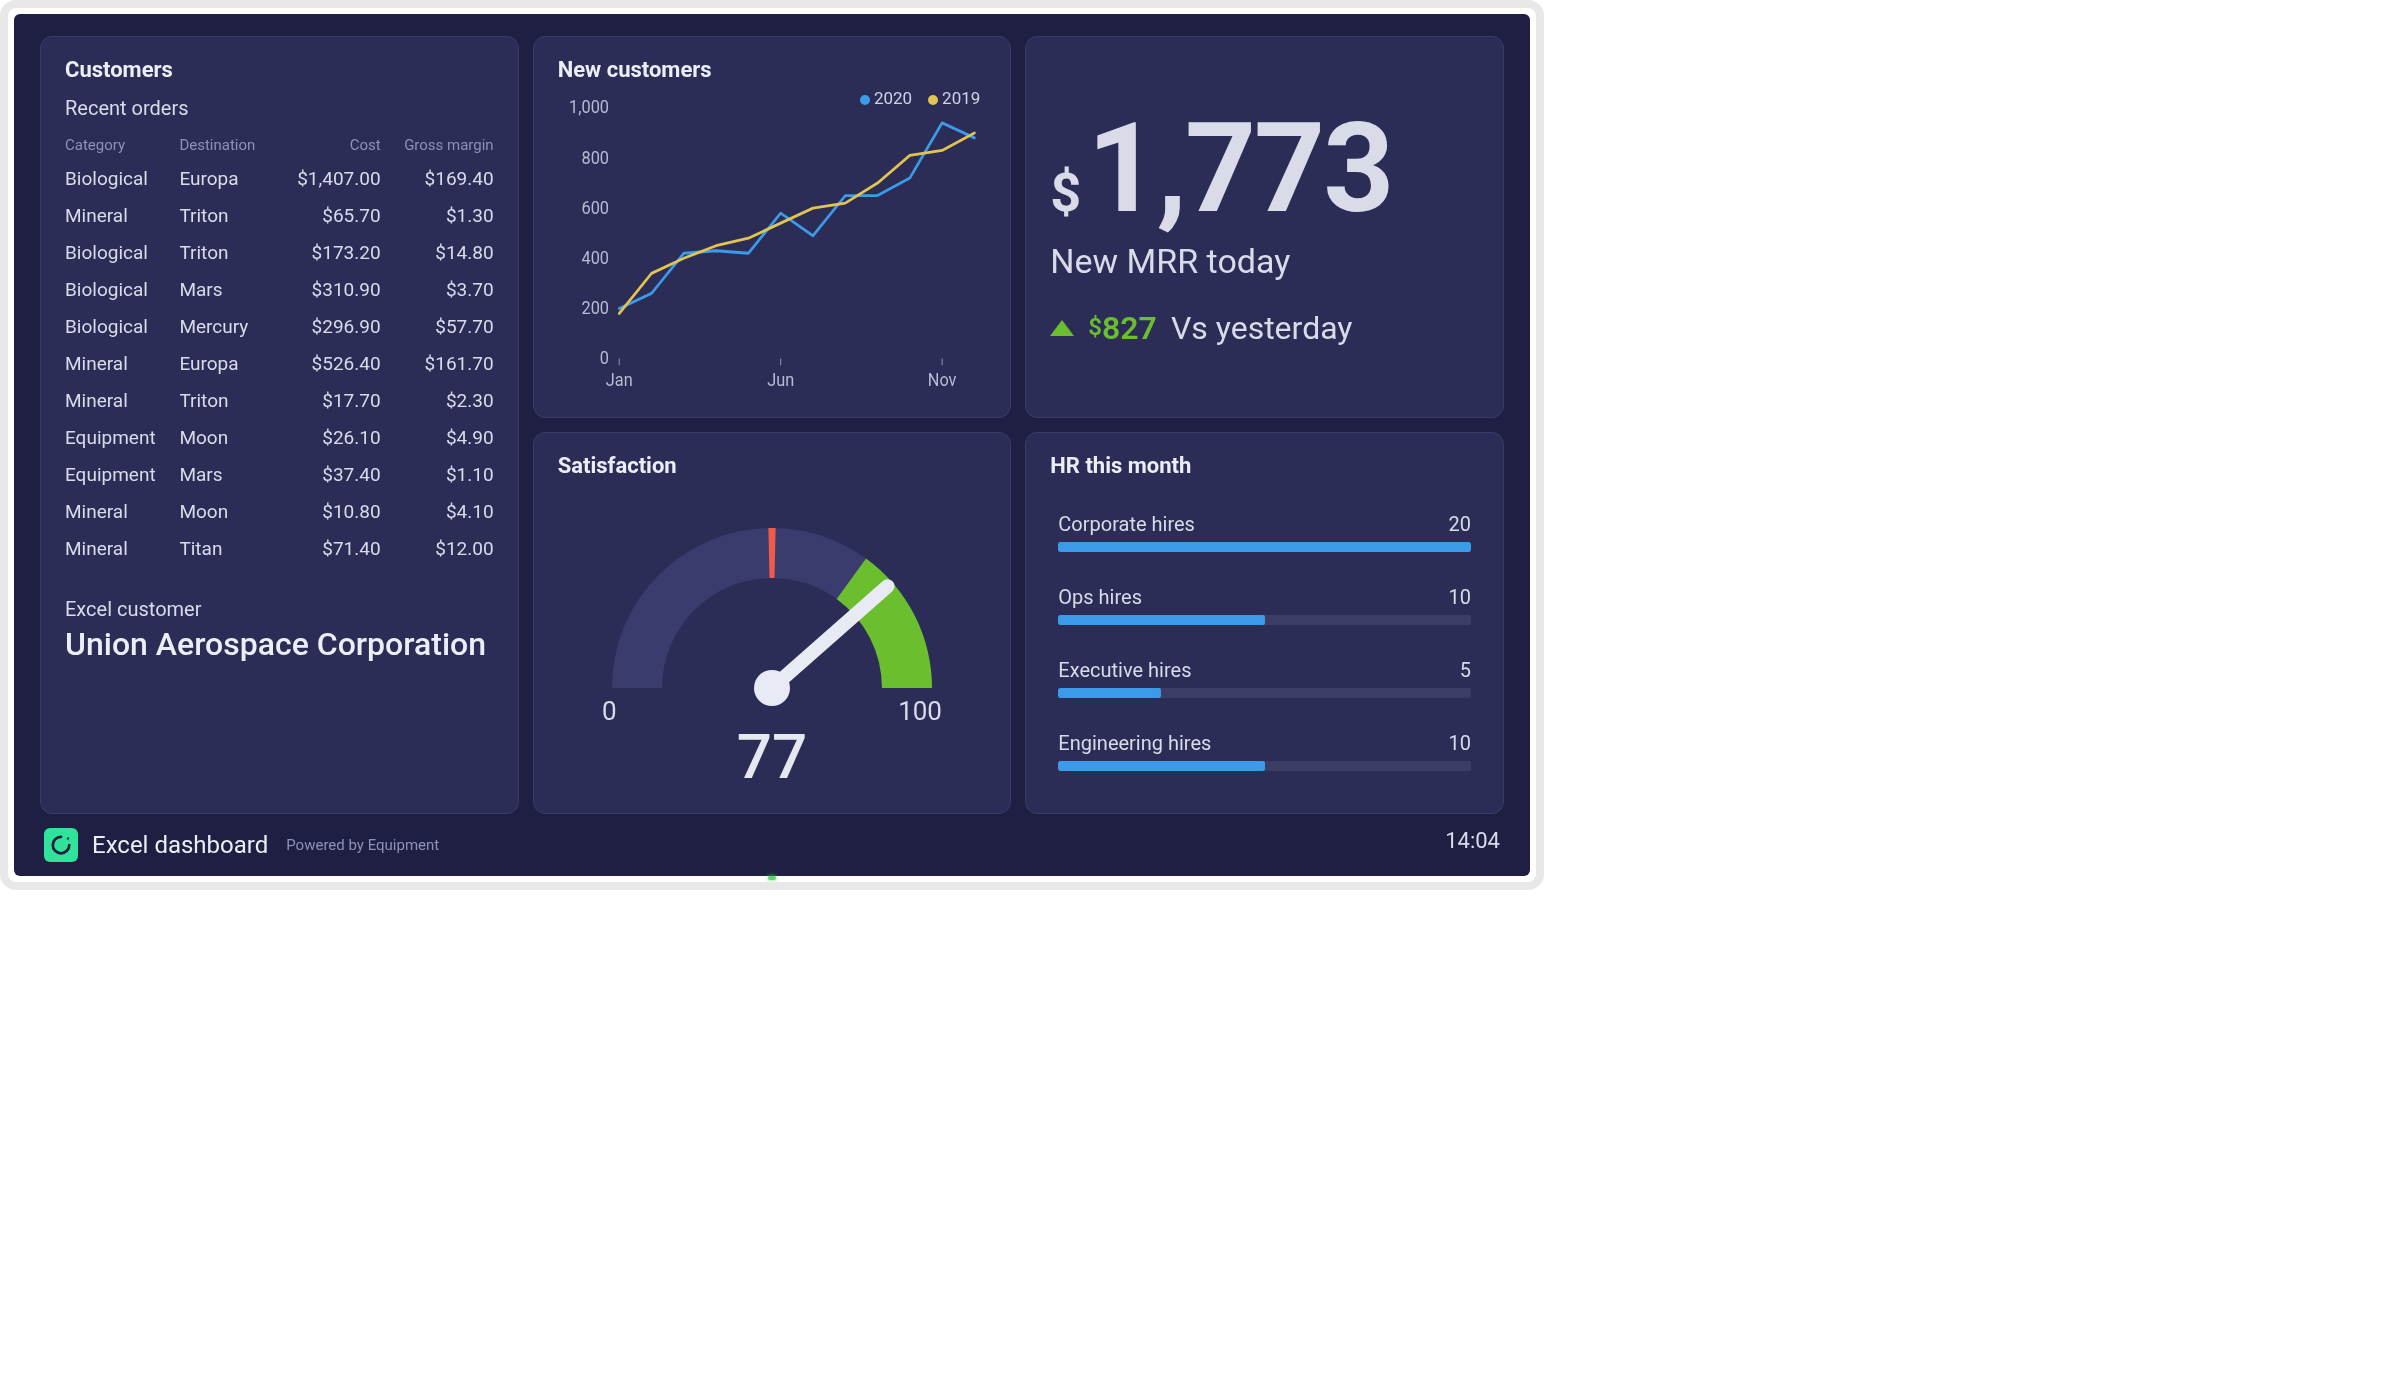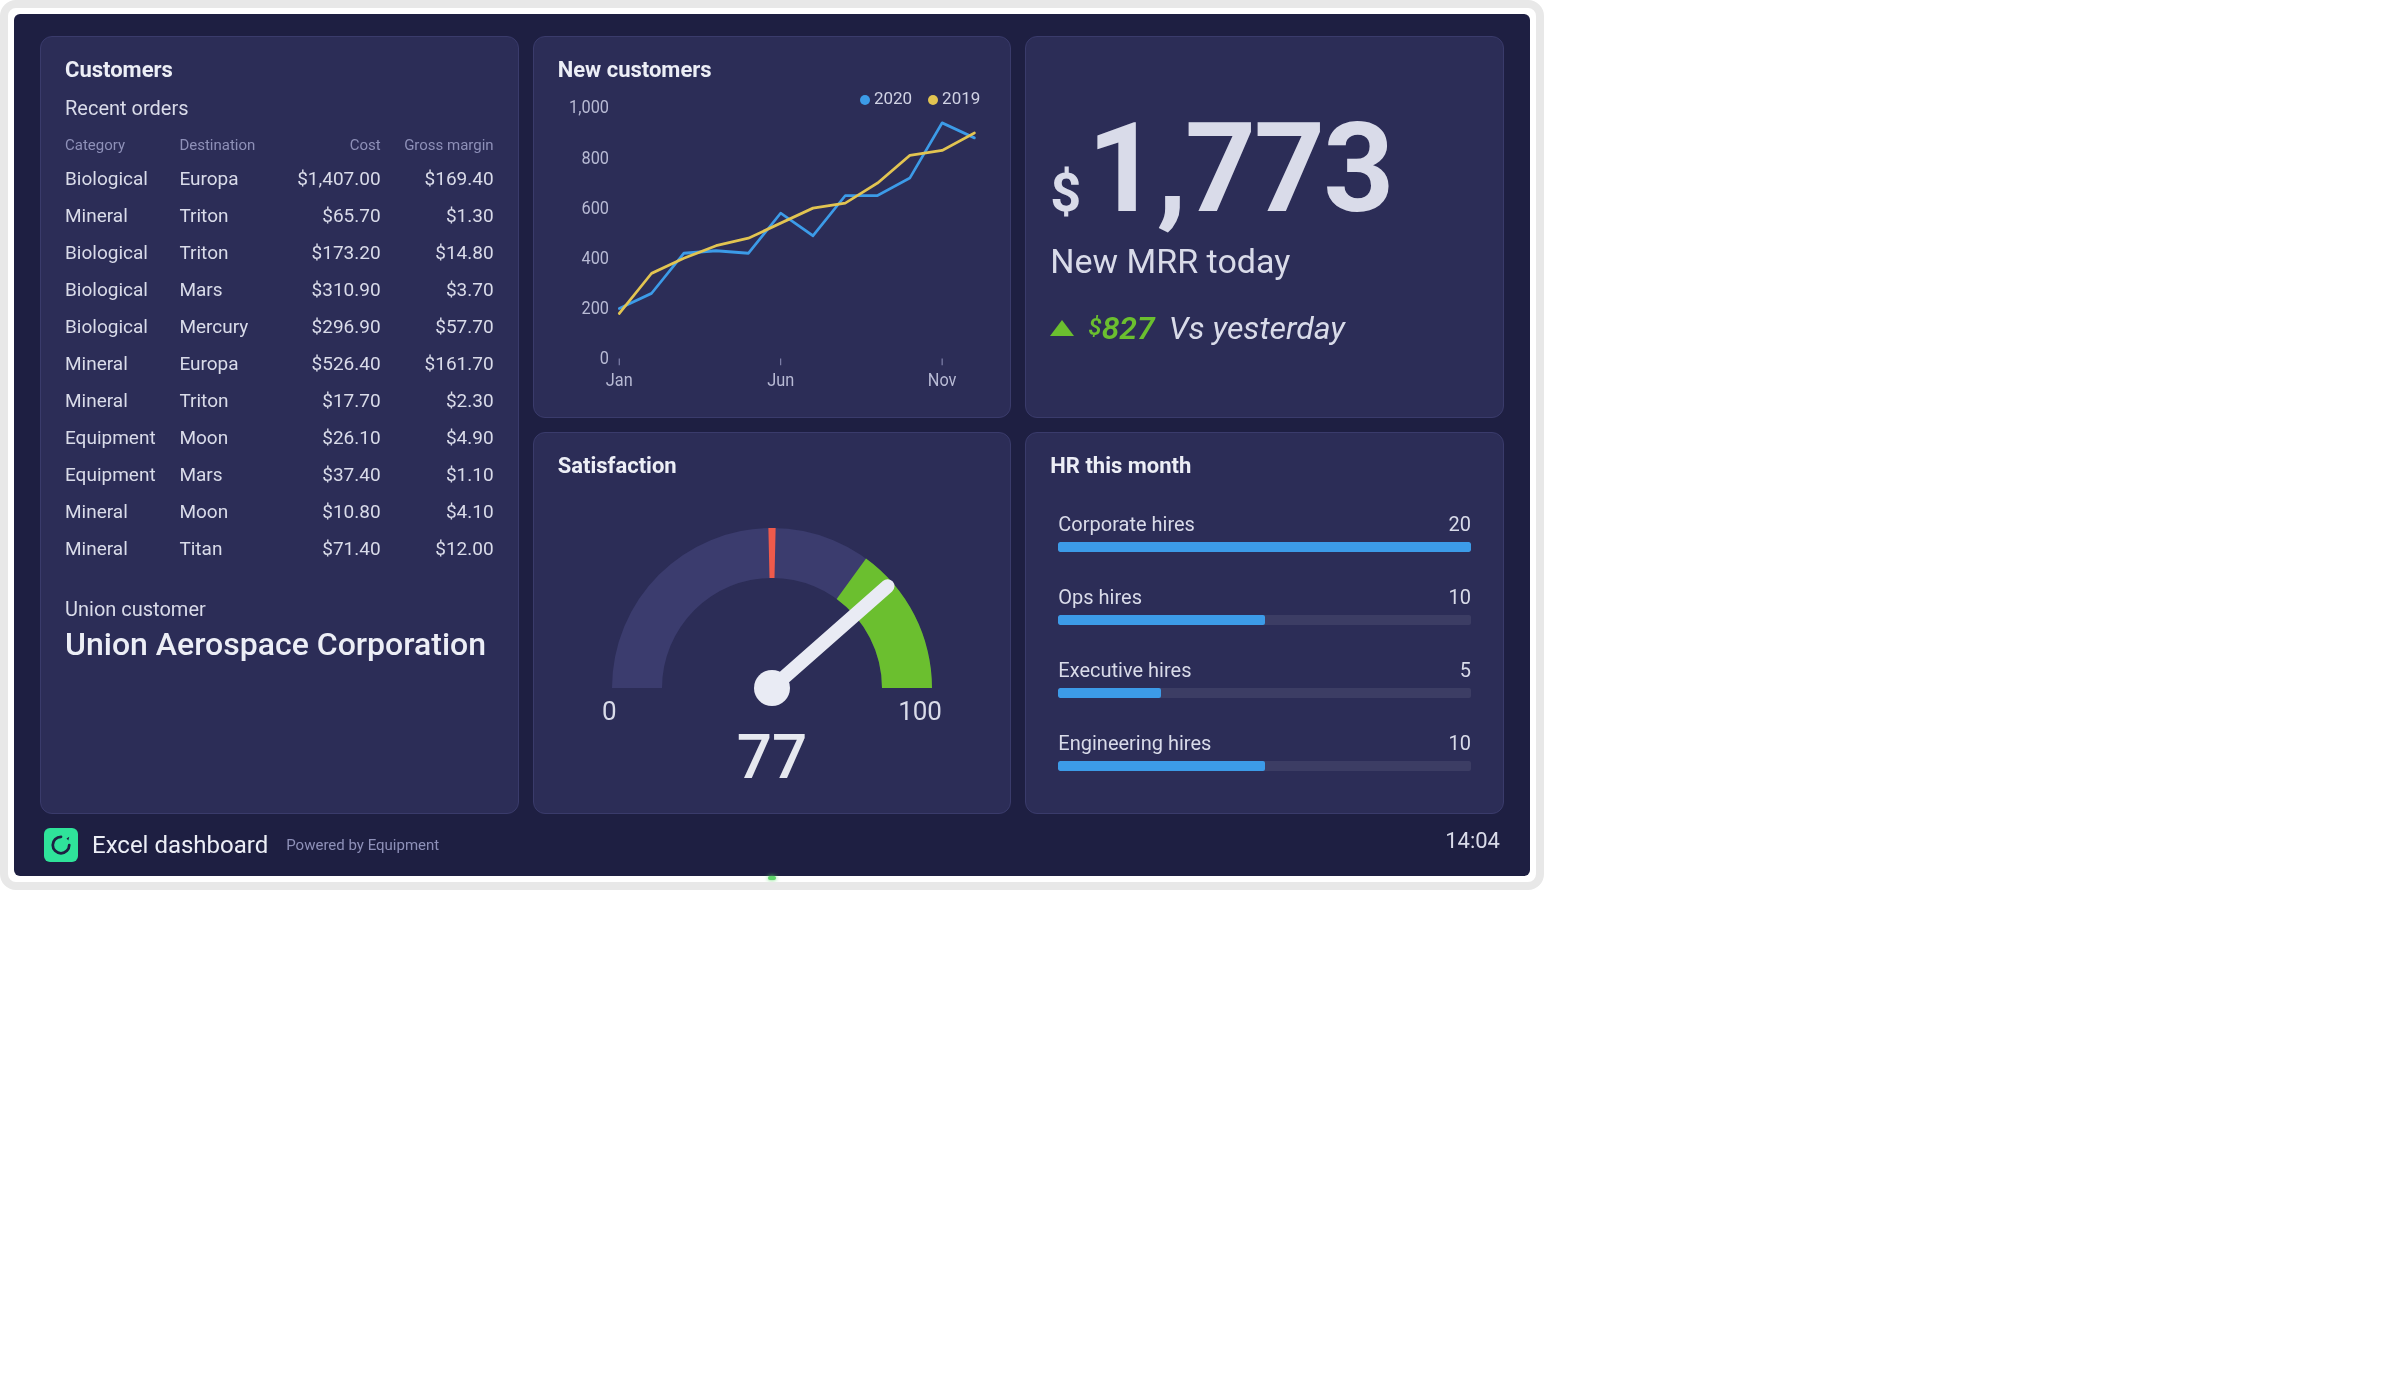--- a/index.html
+++ b/index.html
@@ -70,21 +70,21 @@
 
   
   .chart-wrap { flex:1; position:relative; }
 
   
   .mrr-panel { justify-content: center; }
   .mrr-value { display:flex; align-items: baseline; color:#d9dbe9; }
   .mrr-value .dollar { font-size: 54px; font-weight:700; margin-right:6px; }
   .mrr-value .num { font-size: 124px; font-weight: 700; line-height: 1; letter-spacing: -2px; }
   .mrr-label { font-size: 34px; color:#d9dbe9; margin-top: 10px; }
-  .mrr-delta { display:flex; align-items:center; gap:14px; margin-top: 28px; font-size: 32px; font-style: italic; }
+  .mrr-delta { display:flex; align-items:center; gap:14px; margin-top: 28px; font-size: 32px; }
   .mrr-delta .arrow { width:0; height:0; border-left:12px solid transparent; border-right:12px solid transparent; border-bottom:16px solid #6bbf2f; }
   .mrr-delta .amount { color:#6bbf2f; font-weight:600; }
   .mrr-delta .amount .d { font-size: 24px; vertical-align: 4px; }
   .mrr-delta .vs { color:#d9dbe9; }
 
   
   .gauge-wrap { flex:1; display:flex; align-items:flex-start; justify-content:center; position:relative; }
   .gauge-labels { display:flex; justify-content:space-between; width: 340px; margin: -52px auto 0; font-size:26px; color:#d9dbe9; }
   .gauge-value { text-align:center; font-size: 62px; font-weight: 500; color:#e6e8ef; margin-top: -6px; }
 
@@ -251,21 +251,21 @@
               </tr>
               <tr>
                 <td>Mineral</td>
                 <td>Titan</td>
                 <td class="r">$71.40</td>
                 <td class="r">$12.00</td>
               </tr>
             </tbody>
         </table>
         <div class="latest-block">
-          <div class="latest-label">Union customer</div>
+          <div class="latest-label">Excel customer</div>
           <div class="latest-name">Union Aerospace Corporation</div>
         </div>
       </div>
 
       <div class="panel">
         <h2>Satisfaction</h2>
         <div class="gauge-wrap">
           <svg id="gauge-svg" viewBox="0 0 400 230" style="width:100%; max-width:400px;">
               <path d="M40,200.00000000000003 A160,160 0 0 1 360,199.99999999999997 L310,199.99999999999997 A110,110 0 0 0 90,200 Z" fill="#3b3c6e"></path>
               <path d="M294.0456403667957,70.55728090000838 A160,160 0 0 1 360,199.99999999999997 L310,199.99999999999997 A110,110 0 0 0 264.65637775217203,111.00813061875577 Z" fill="#6bbf2f"></path>

